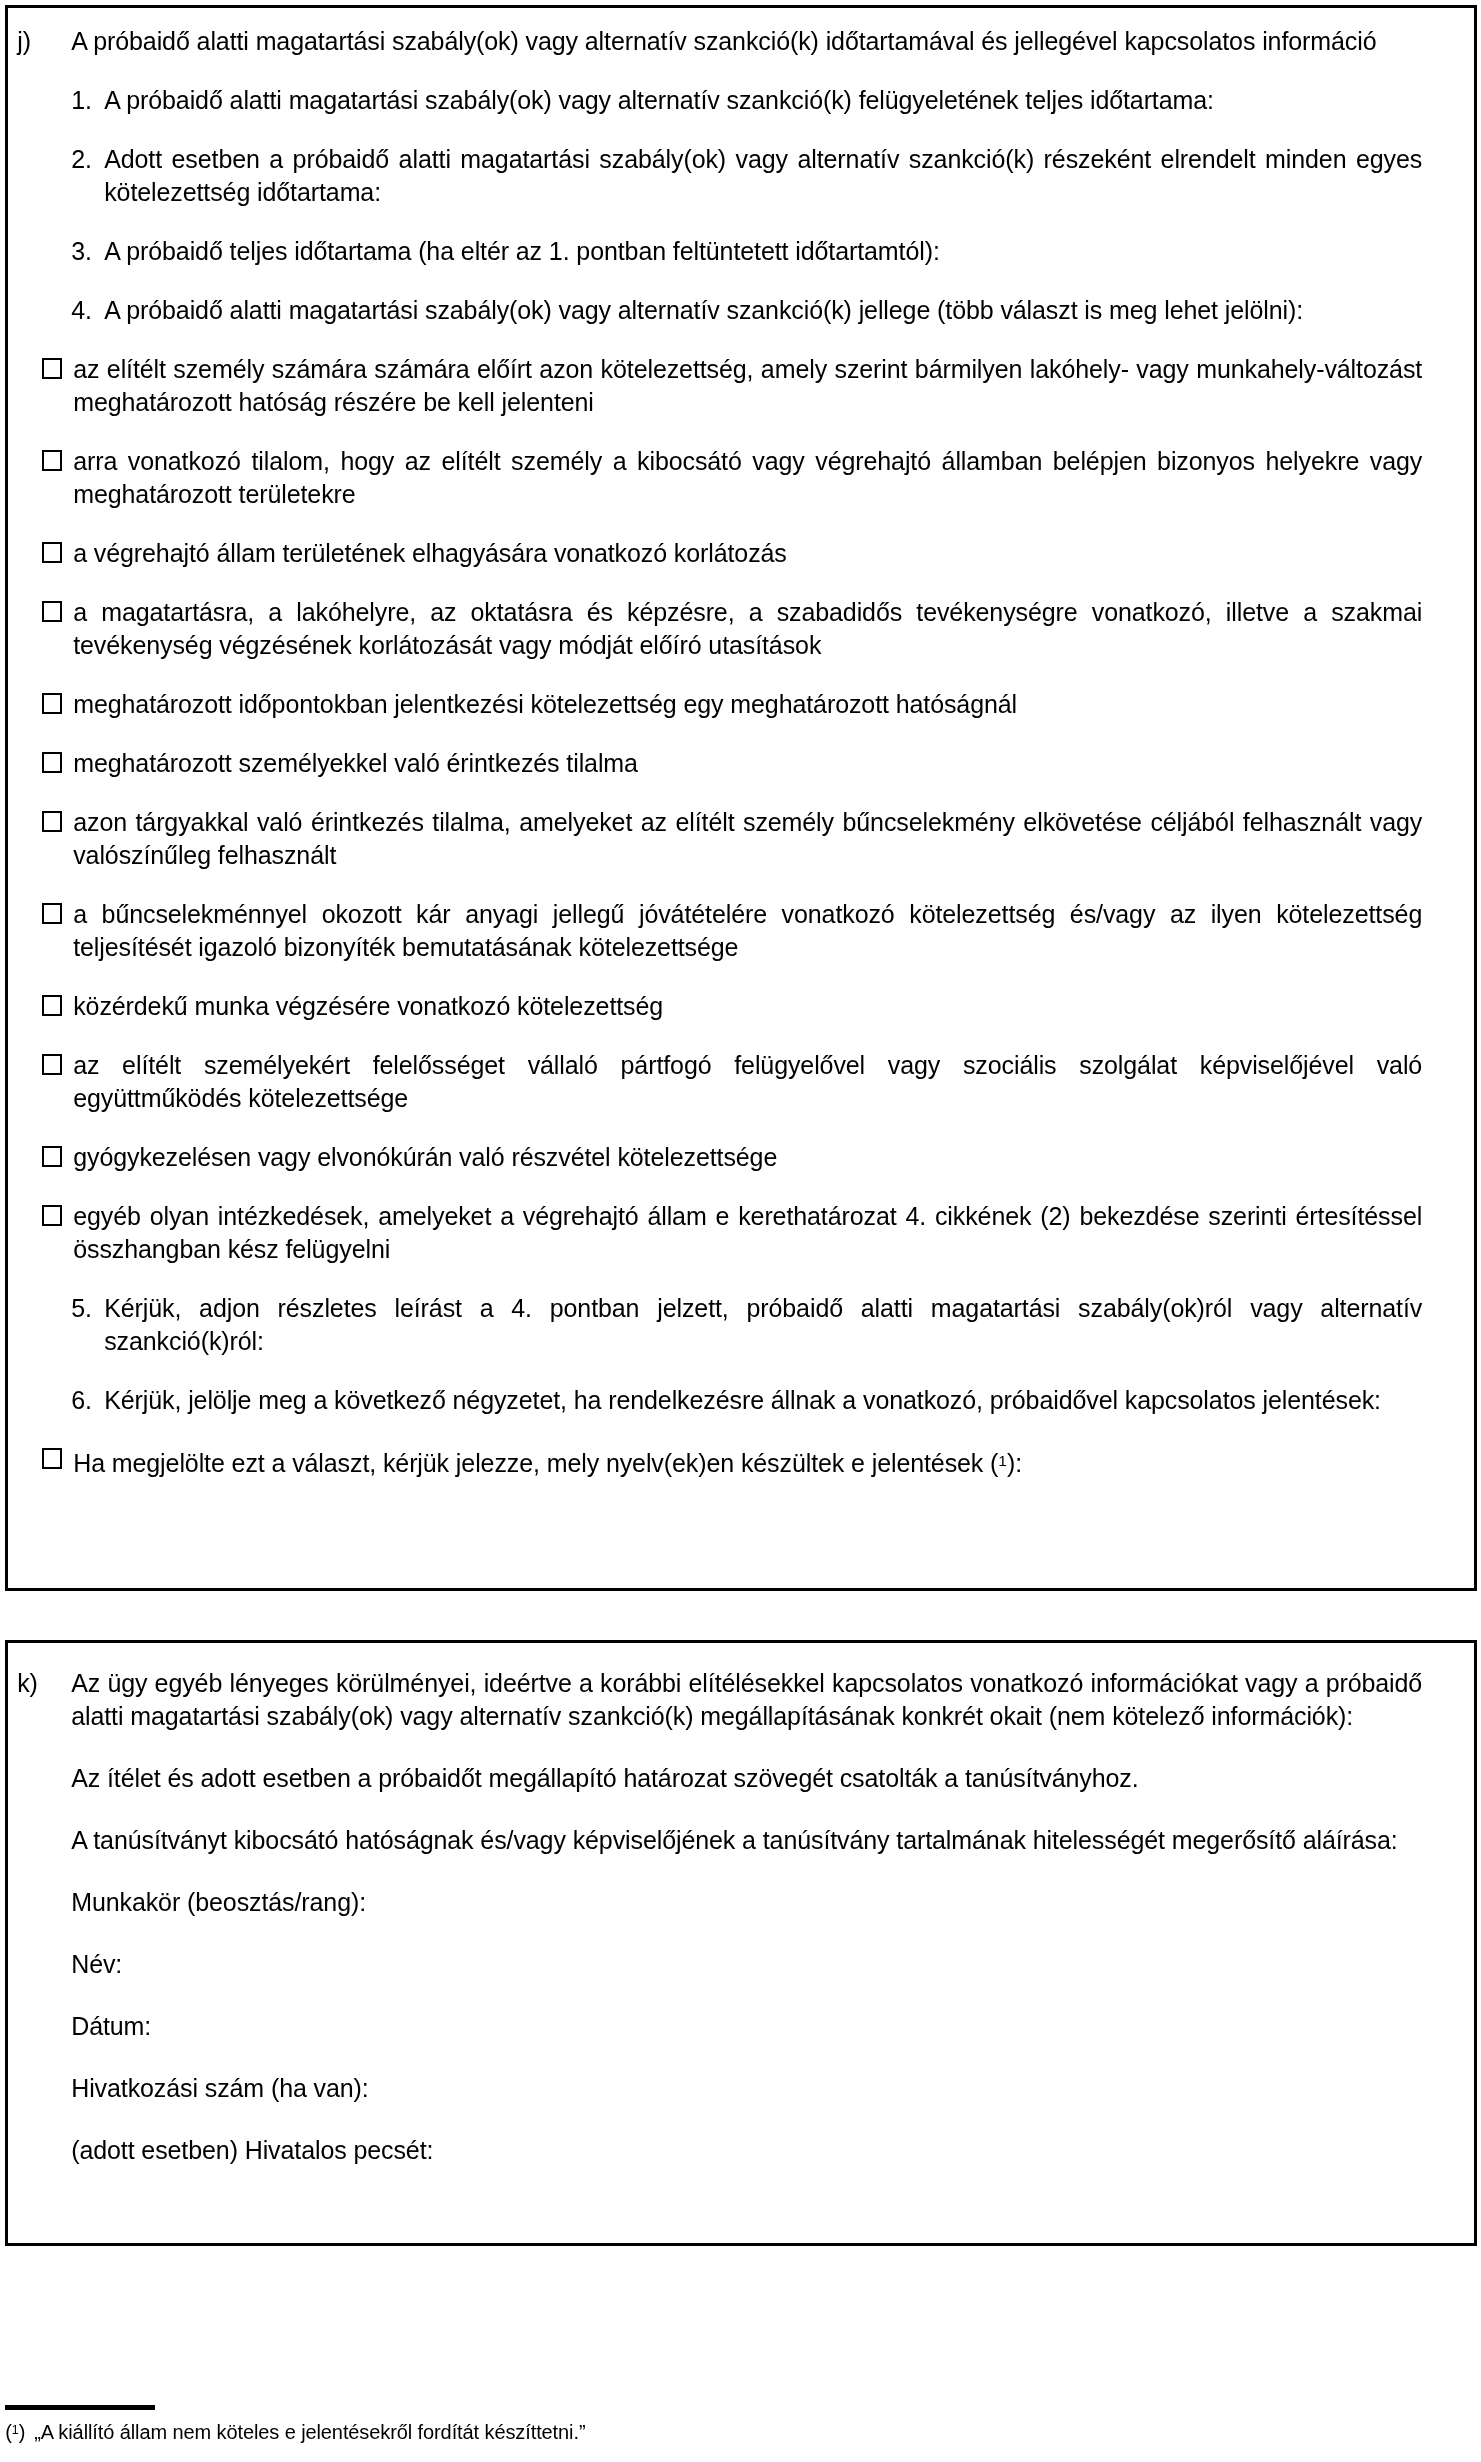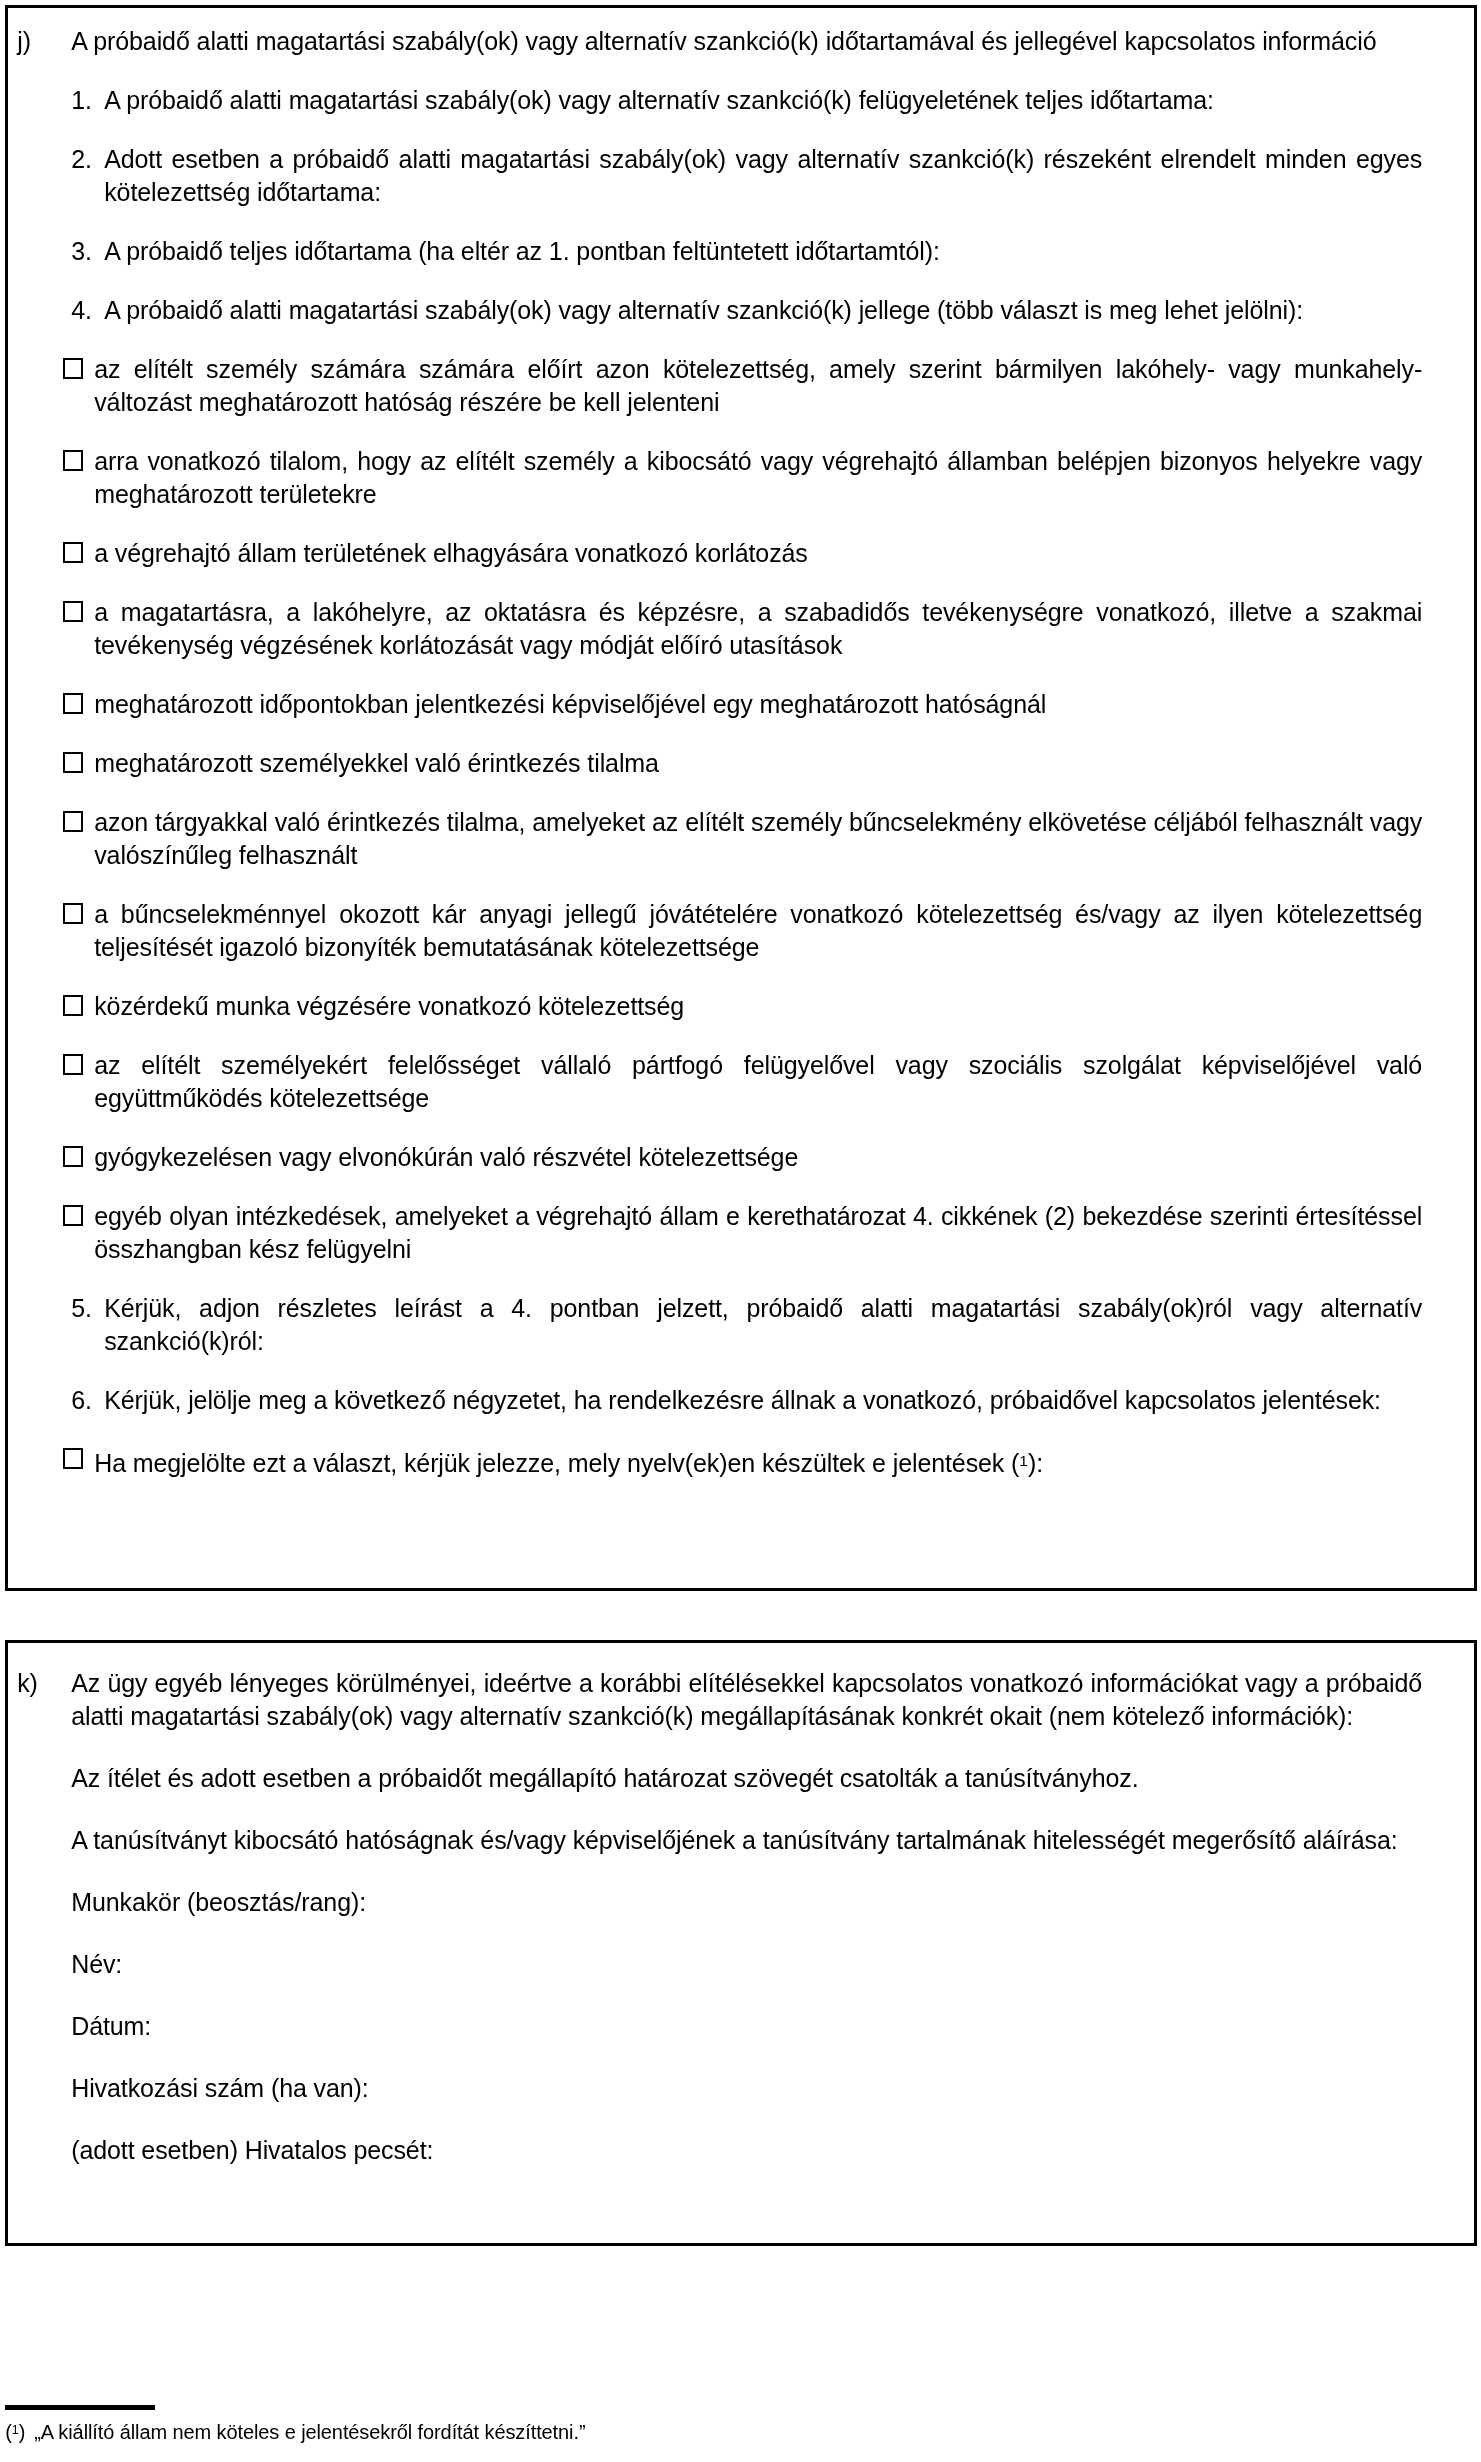--- a/index.html
+++ b/index.html
@@ -42,21 +42,21 @@
     margin: 0 0 26px 96px;
     text-align: justify;
   }
   .num-label {
     position: absolute;
     left: -33px;
     top: 0;
   }
   .cb-item {
     position: relative;
-    margin: 0 0 26px 86px;
+    margin: 0 0 26px 65px;
     text-align: justify;
   }
   .checkbox {
     position: absolute;
     left: -31px;
     top: 4.6px;
     width: 19.5px;
     height: 21px;
     border: 2.6px solid #000;
     box-sizing: border-box;
@@ -137,21 +137,21 @@
       <span>a végrehajtó állam területének elhagyására vonatkozó korlátozás</span>
     </div>
 
     <div class="cb-item">
       <span class="checkbox"></span>
       <span>a magatartásra, a lakóhelyre, az oktatásra és képzésre, a szabadidős tevékenységre vonatkozó, illetve a szakmai tevékenység végzésének korlátozását vagy módját előíró utasítások</span>
     </div>
 
     <div class="cb-item">
       <span class="checkbox"></span>
-      <span>meghatározott időpontokban jelentkezési képviselőjével egy meghatározott hatóságnál</span>
+      <span>meghatározott időpontokban jelentkezési kötelezettség egy meghatározott hatóságnál</span>
     </div>
 
     <div class="cb-item">
       <span class="checkbox"></span>
       <span>meghatározott személyekkel való érintkezés tilalma</span>
     </div>
 
     <div class="cb-item">
       <span class="checkbox"></span>
       <span>azon tárgyakkal való érintkezés tilalma, amelyeket az elítélt személy bűncselekmény elkövetése céljából felhasznált vagy valószínűleg felhasznált</span>

